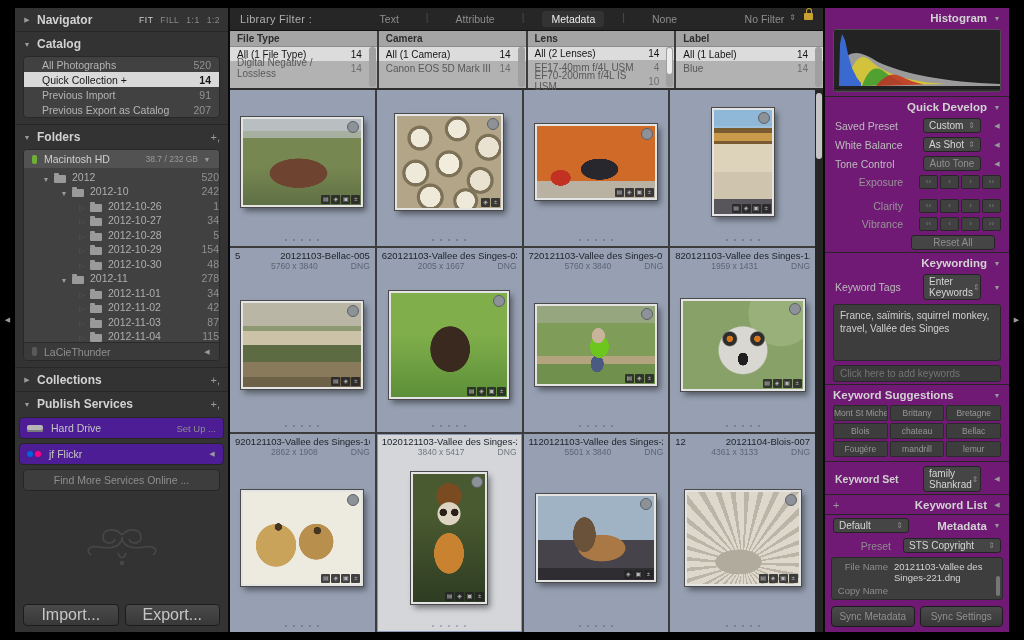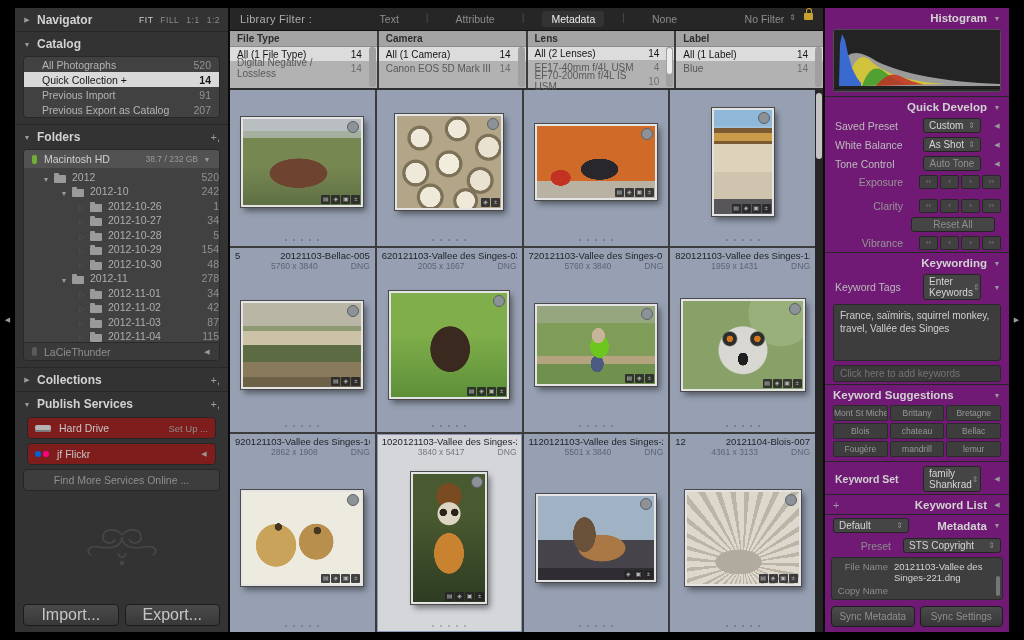--- a/index.html
+++ b/index.html
@@ -26,21 +26,21 @@
   .vol2{display:flex;align-items:center;height:17px;background:#3a3a3a;border-top:1px solid #2a2a2a;padding:0 8px;font-size:10.5px;color:#8f8f8f;}
   .vol2 .led{width:5px;height:9px;border-radius:2px;background:#5a5a5a;margin-right:7px;}
   .fr{display:flex;align-items:flex-end;height:14.5px;font-size:10.5px;color:#aeaeae;}
   .fr .cnt{margin-left:auto;color:#909090;}
   .fr.d1{padding-left:18px;} .fr.d2{padding-left:36px;} .fr.d3{padding-left:54px;}
   .fold{display:inline-block;width:12px;height:8px;background:#9a9a9a;border-radius:1px;margin:0 6px 0 4px;position:relative;}
   .fold::before{content:"";position:absolute;top:-2px;left:0;width:5px;height:2px;background:#9a9a9a;border-radius:1px 1px 0 0;}
   .tri{font-size:7px;color:#9a9a9a;width:8px;display:inline-block;text-align:center;}
   .tri.dn::before{content:"▼";} .tri.rt::before{content:"▶";} .tri.lt::before{content:"◀";}
   .tri.ghost{color:#5a5a5a;} .tri.ghost::before{content:"▷";}
-  .svc{display:flex;align-items:center;height:20px;background:#7f1d1d;border:1px solid #262626;border-radius:4px;margin:2px 12px;padding:0 7px;font-size:10.5px;color:#c6c6c6;}
+  .svc{display:flex;align-items:center;height:20px;background:#4c1d95;border:1px solid #262626;border-radius:4px;margin:2px 4px;padding:0 7px;font-size:10.5px;color:#c6c6c6;}
   .svc .dim{color:#8d8d8d;margin-left:auto;font-size:9.5px;}
   .svc .dim2{color:#9a9a9a;margin-left:4px;}
   .hd-ic{width:16px;height:7px;background:#b5b5b5;border-radius:2px;margin-right:8px;box-shadow:inset 0 -2px 0 #7a7a7a;}
   .fb-ic{width:13px;height:13px;background:#3b5998;border-radius:2px;margin-right:8px;color:#fff;font-weight:bold;font-size:10px;text-align:center;line-height:13px;}
   .fb-ic::before{content:"f";}
   .fl-ic{display:flex;gap:2px;margin-right:8px;}
   .fl-ic i{width:6px;height:6px;border-radius:50%;}
   .fl-ic i:first-child{background:#0063dc;} .fl-ic i:last-child{background:#ff0084;}
   .findmore{display:flex;align-items:center;justify-content:center;height:20px;background:#3d3d3d;border:1px solid #262626;border-radius:4px;margin:2px 8px;font-size:10.5px;color:#8f8f8f;}
   .flourish{flex:1;display:flex;align-items:center;justify-content:center;opacity:.45;}
@@ -813,31 +813,31 @@
     </div>
     <div class="qdrow stp" style="margin-top:6px">
       <span class="lab">Clarity</span>
       <span class="steps">
           <span class="st s1"></span>
           <span class="st s2"></span>
           <span class="st s3"></span>
           <span class="st s4"></span>
         </span>
     </div>
-    <div class="qdrow" style="justify-content:flex-end;padding-right:14px">
-      <span class="abtn" style="width:82px">Reset All</span>
-    </div>
     <div class="qdrow stp">
       <span class="lab">Vibrance</span>
       <span class="steps">
           <span class="st s1"></span>
           <span class="st s2"></span>
           <span class="st s3"></span>
           <span class="st s4"></span>
         </span>
+    </div>
+    <div class="qdrow" style="justify-content:flex-end;padding-right:14px">
+      <span class="abtn" style="width:82px">Reset All</span>
     </div>
 
     <div class="rsec">
       <span>Keywording</span>
       <span class="tri dn"></span>
     </div>
     <div class="qdrow">
       <span class="lab">Keyword Tags</span>
       <span class="dd">
           <span>Enter Keywords</span>

